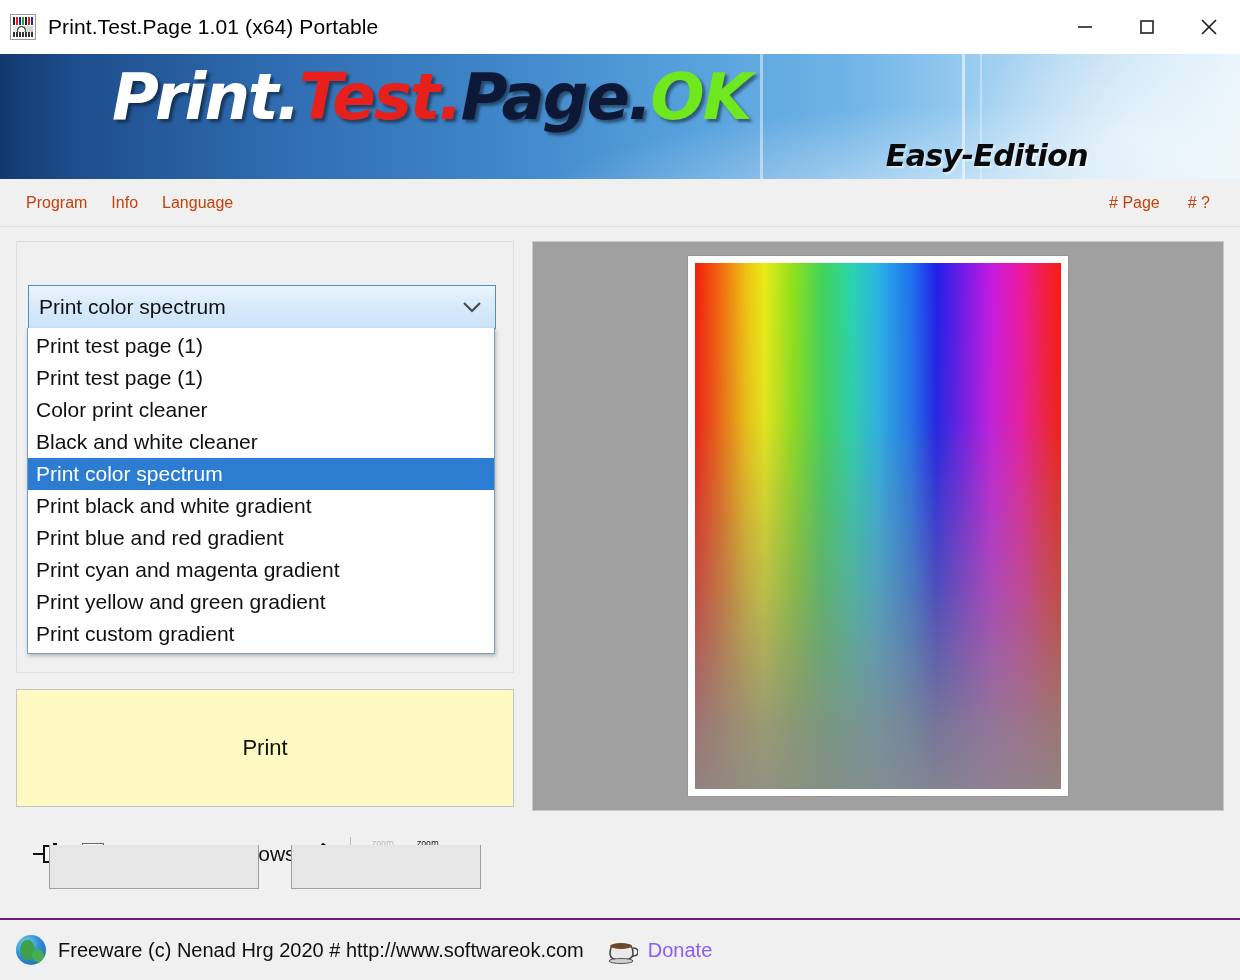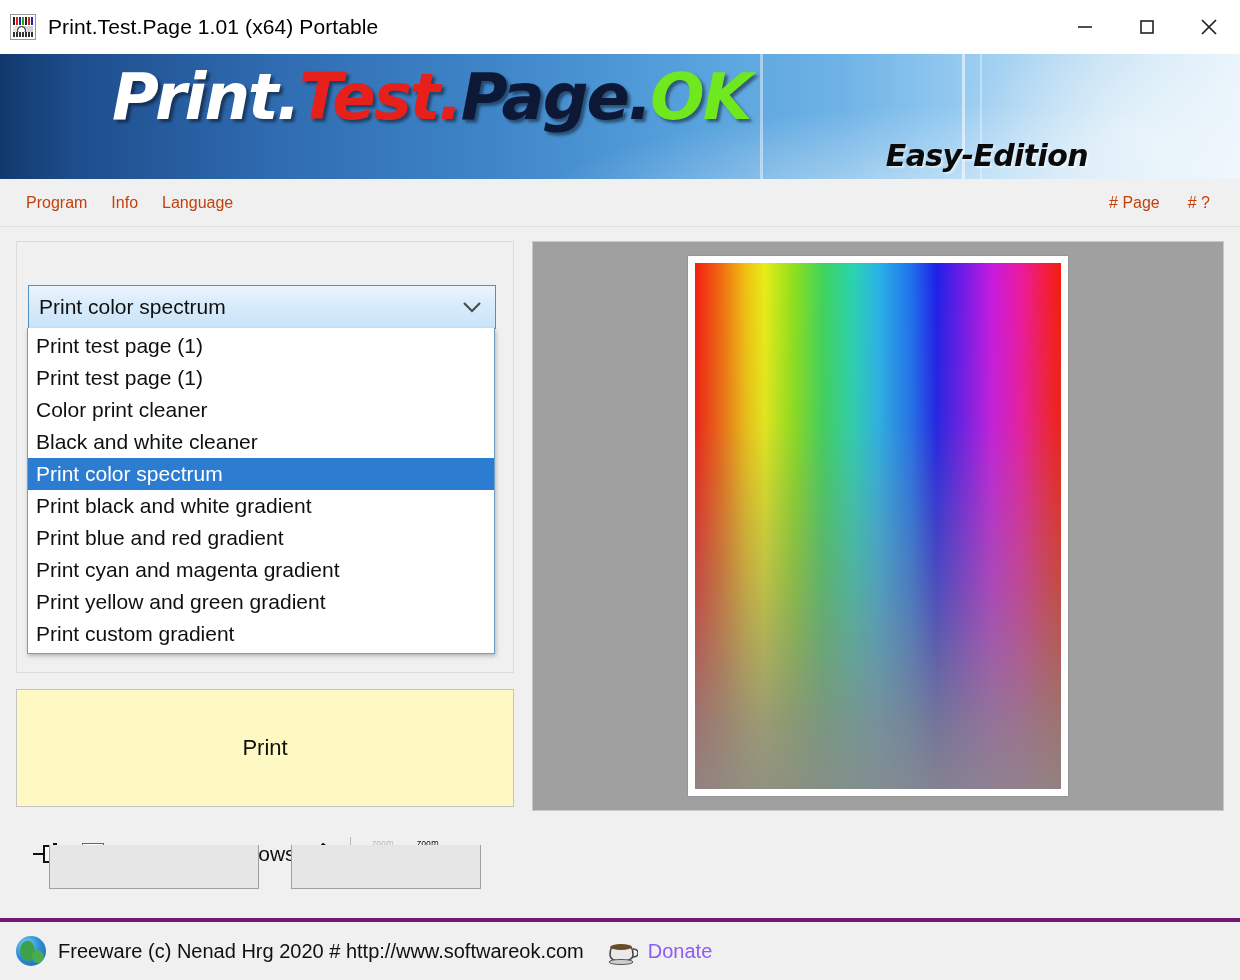--- a/index.html
+++ b/index.html
@@ -334,21 +334,21 @@
     margin-top: 18px;
     font-size: 21px;
     color: #101010;
     white-space: nowrap;
   }
 
   
   .statusbar {
     flex: 0 0 62px;
     height: 62px;
-    border-top: 4px solid #701a75;
+    border-top: 2px solid #701a75;
     background: #f0f0f0;
     display: flex;
     align-items: center;
     padding-left: 16px;
   }
   .globe {
     width: 30px; height: 30px;
     border-radius: 50%;
     background: radial-gradient(circle at 34% 30%, #7fd2f5 0%, #2f8fd4 45%, #1b5f9e 100%);
     position: relative;

